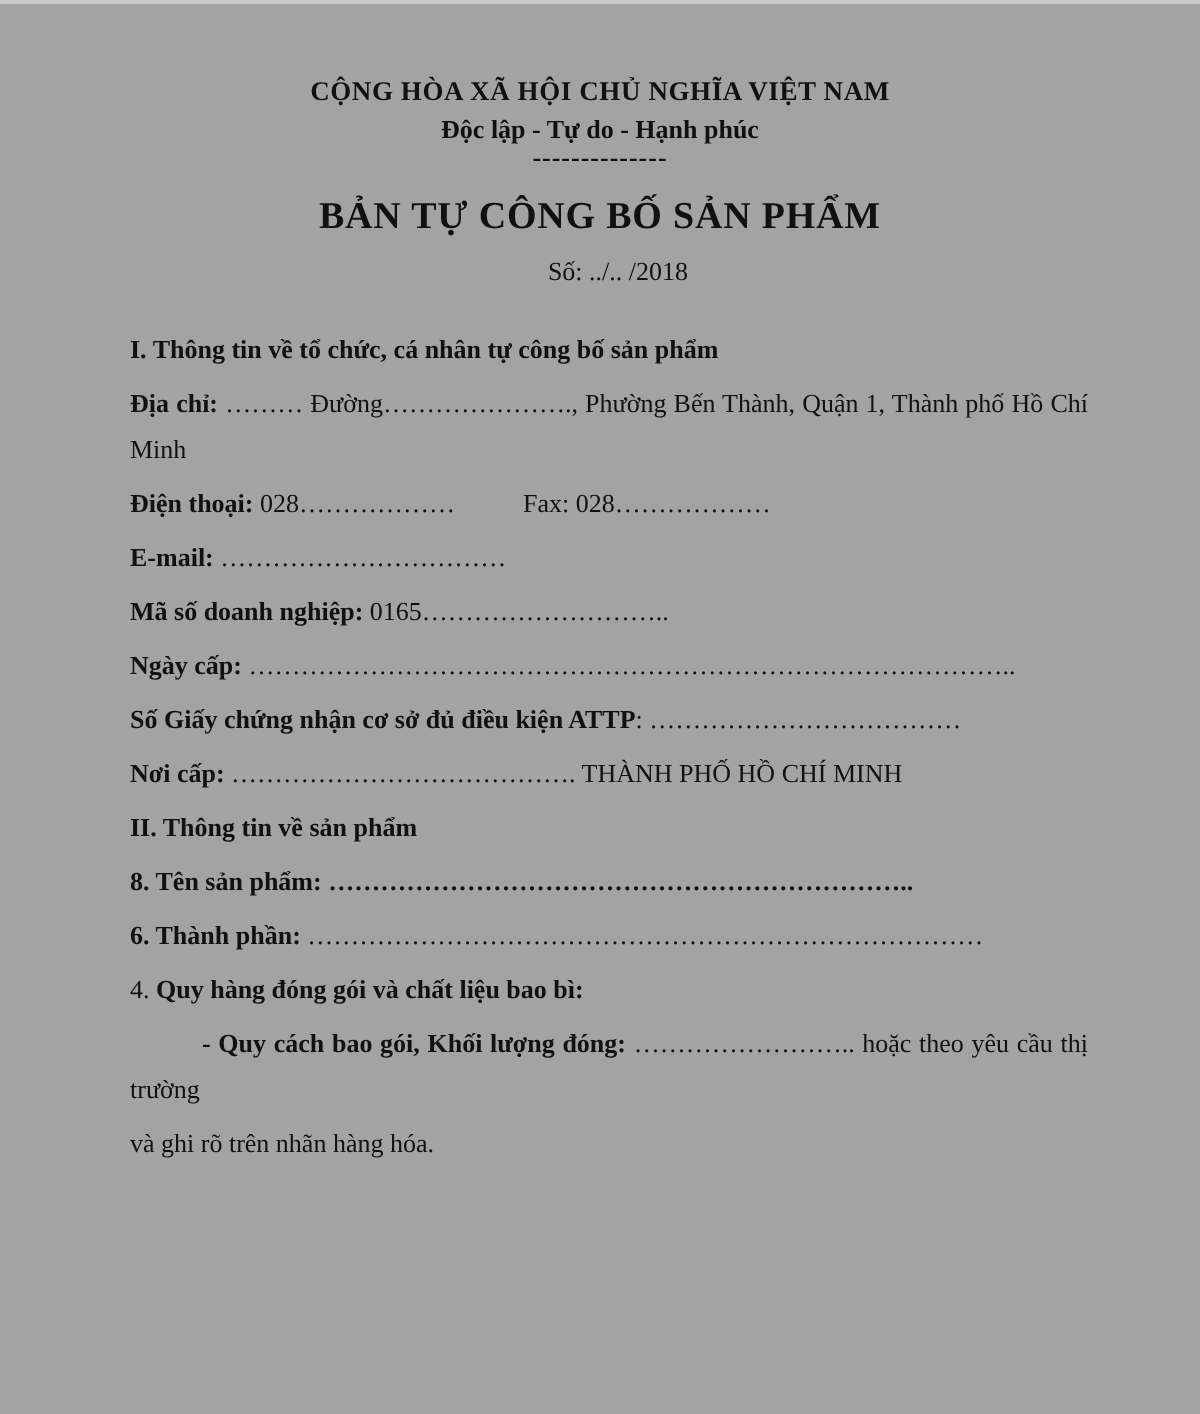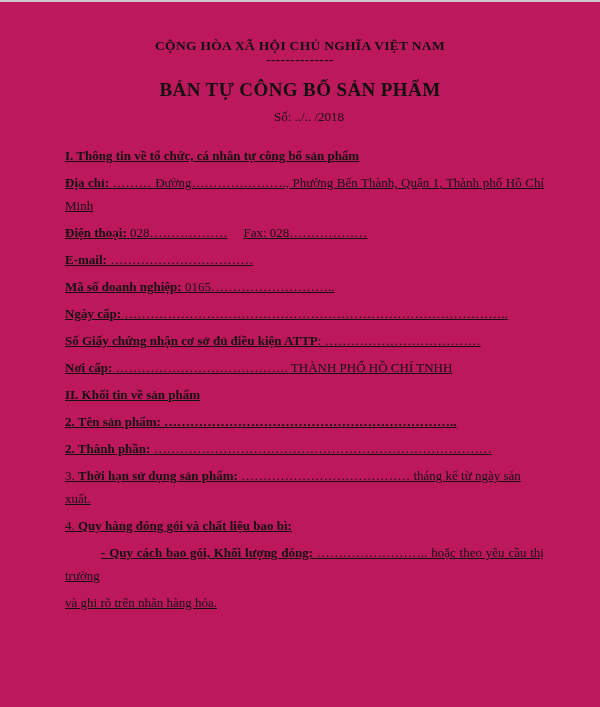--- a/index.html
+++ b/index.html
@@ -1,46 +1,47 @@
 <!DOCTYPE html>
 <html><head>
 <meta charset="utf-8">
 <style>
   html, body { margin: 0; padding: 0; background: #ffffff; }
   .page {
     position: relative;
     width: 600px;
     height: 707px;
     box-sizing: border-box;
-    background: #be185d;
+    background: #a3a3a3;
     border-top: 2px solid #c9c9c9;
     font-family: "Liberation Serif", "DejaVu Serif", serif;
     color: #111111;
     overflow: hidden;
   }
   .nat-header { text-align: center; padding-top: 36px; font-weight: bold; }
   .nh1 { font-size: 13.5px; letter-spacing: 0.3px; }
   .nh2 { font-size: 13px; margin-top: 3px; }
   .nh-divider { font-size: 13px; margin-top: 0; letter-spacing: 0.5px; line-height: 12px; }
   .doc-title { text-align: center; font-size: 19px; font-weight: bold; margin: 13px 0 0 0; letter-spacing: 0.4px; }
   .doc-number { text-align: center; font-size: 13px; margin-top: 8px; padding-left: 18px; }
   .body { padding: 19px 56px 0 65px; font-size: 13px; }
-  .body p { margin: 0 0 4px 0; line-height: 23px; text-decoration: underline; }
+  .body p { margin: 0 0 4px 0; line-height: 23px; }
   .b { font-weight: bold; }
   .indent { text-indent: 36px; }
   .just { text-align: justify; text-align-last: justify; }
-  .fax { margin-left: 16px; }
+  .fax { margin-left: 34px; }
 </style>
 </head>
 <body>
 
 <div class="page">
 
   <div class="nat-header">
     <div class="nh1">CỘNG HÒA XÃ HỘI CHỦ NGHĨA VIỆT NAM</div>
+    <div class="nh2">Độc lập - Tự do - Hạnh phúc</div>
     <div class="nh-divider">--------------</div>
   </div>
 
   <div class="doc-title">BẢN TỰ CÔNG BỐ SẢN PHẨM</div>
   <div class="doc-number">Số: ../.. /2018</div>
 
   <div class="body">
 
     <p class="b">I. Thông tin về tổ chức, cá nhân tự công bố sản phẩm</p>
 
@@ -50,29 +51,28 @@
     <p><span class="b">Điện thoại: </span><span>028………………</span><span class="fax">Fax: 028………………</span></p>
 
     <p><span class="b">E-mail: </span><span>……………………………</span></p>
 
     <p><span class="b">Mã số doanh nghiệp: </span><span>0165………………………..</span></p>
 
     <p><span class="b">Ngày cấp: </span><span>……………………………………………………………………………..</span></p>
 
     <p><span class="b">Số Giấy chứng nhận cơ sở đủ điều kiện ATTP</span><span>: ………………………………</span></p>
 
-    <p><span class="b">Nơi cấp: </span><span>…………………………………. </span><span>THÀNH PHỐ HỒ CHÍ TNHH</span></p>
+    <p><span class="b">Nơi cấp: </span><span>…………………………………. </span><span>THÀNH PHỐ HỒ CHÍ MINH</span></p>
 
-    <p class="b">II. Khối tin về sản phẩm</p>
+    <p class="b">II. Thông tin về sản phẩm</p>
 
-    <p><span class="b">2. Tên sản phẩm:  </span><span class="b">…………………………………………………………..</span></p>
+    <p><span class="b">8. Tên sản phẩm:  </span><span class="b">…………………………………………………………..</span></p>
 
-    <p><span class="b">2. Thành phần: </span><span>……………………………………………………………………</span></p>
+    <p><span class="b">6. Thành phần: </span><span>……………………………………………………………………</span></p>
 
-    <p><span>3. </span><span class="b">Thời hạn sử dụng sản phẩm: </span><span>………………………………… tháng kể từ ngày sản xuất.</span></p>
 
     <p><span>4. </span><span class="b">Quy hàng đóng gói và chất liệu bao bì:</span></p>
 
 
     <p class="indent just"><span class="b">- Quy cách bao gói, Khối lượng đóng: </span><span>…………………….. hoặc theo yêu cầu thị trường</span></p>
 
     <p>và ghi rõ trên nhãn hàng hóa.</p>
 
   </div>
 </div>

